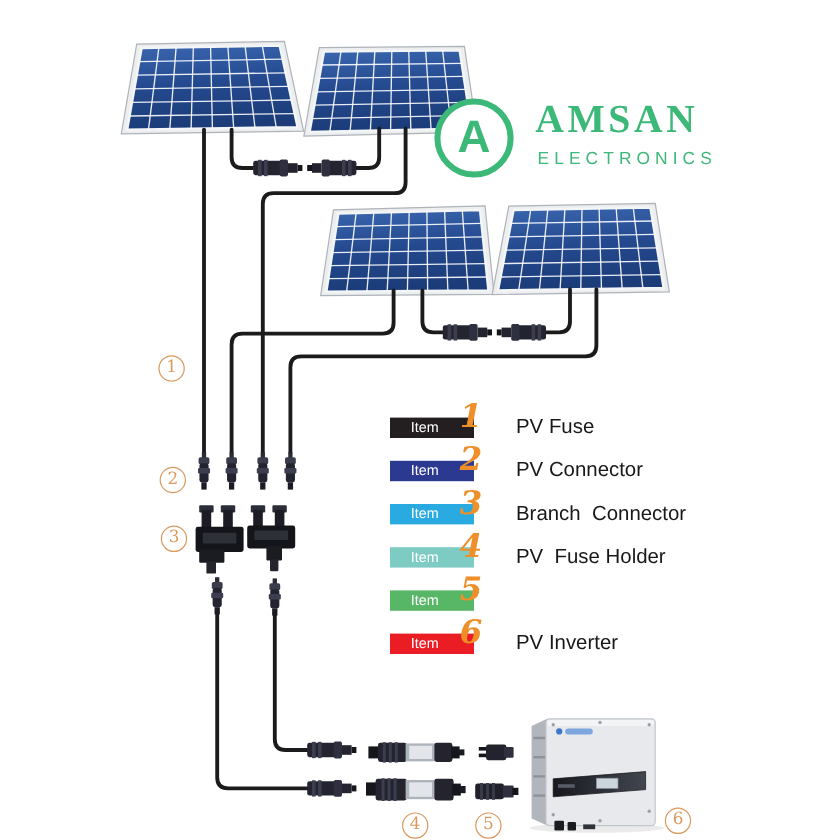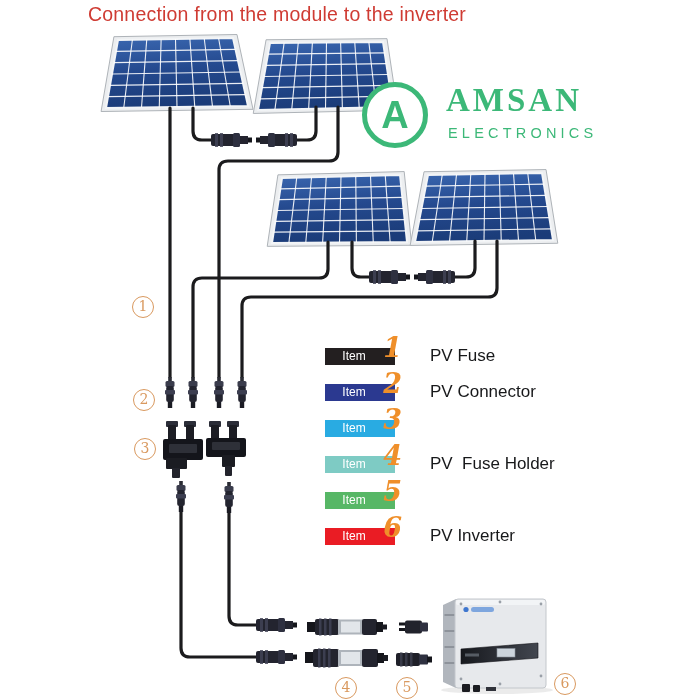--- a/index.html
+++ b/index.html
@@ -27,21 +27,20 @@
   
   .marker{position:absolute;width:22px;height:22px;border:1.6px solid #d9995f;border-radius:50%;
           box-sizing:border-box;color:#d9995f;text-align:center;line-height:18px;
           font-family:"DejaVu Serif",serif;font-size:14px;}
 </style>
 </head>
 <body>
 
 <div class="stage">
 
-  <div class="title" style="color: rgb(207, 59, 51);">Connection from the module to the inverter</div>
 
   <svg id="diagram" width="700" height="700" viewBox="0 0 700 700">
     <defs>
       <linearGradient id="pgrad" x1="0" y1="0" x2="0.15" y2="1">
         <stop offset="0" stop-color="#3a67b0"></stop>
         <stop offset="0.5" stop-color="#24498e"></stop>
         <stop offset="1" stop-color="#1b3c79"></stop>
       </linearGradient>
       <linearGradient id="bandGrad" x1="0" y1="0" x2="1" y2="0">
         <stop offset="0" stop-color="#17191e"></stop>
@@ -285,20 +284,21 @@
       <span class="legend-tag">Item</span>
       <span class="legend-num" style="color: rgb(239, 143, 42);">2</span>
     </div>
     <div class="legend-label">PV Connector</div>
   </div>
   <div class="legend-row" style="top:420px">
     <div class="legend-bar" style="background: rgb(41, 171, 226);">
       <span class="legend-tag">Item</span>
       <span class="legend-num" style="color: rgb(239, 143, 42);">3</span>
     </div>
+    <div class="legend-label">Branch  Connector</div>
   </div>
   <div class="legend-row" style="top:456px">
     <div class="legend-bar" style="background: rgb(126, 203, 196);">
       <span class="legend-tag">Item</span>
       <span class="legend-num" style="color: rgb(239, 143, 42);">4</span>
     </div>
     <div class="legend-label">PV  Fuse Holder</div>
   </div>
   <div class="legend-row" style="top:492px">
     <div class="legend-bar" style="background: rgb(87, 183, 102);">

